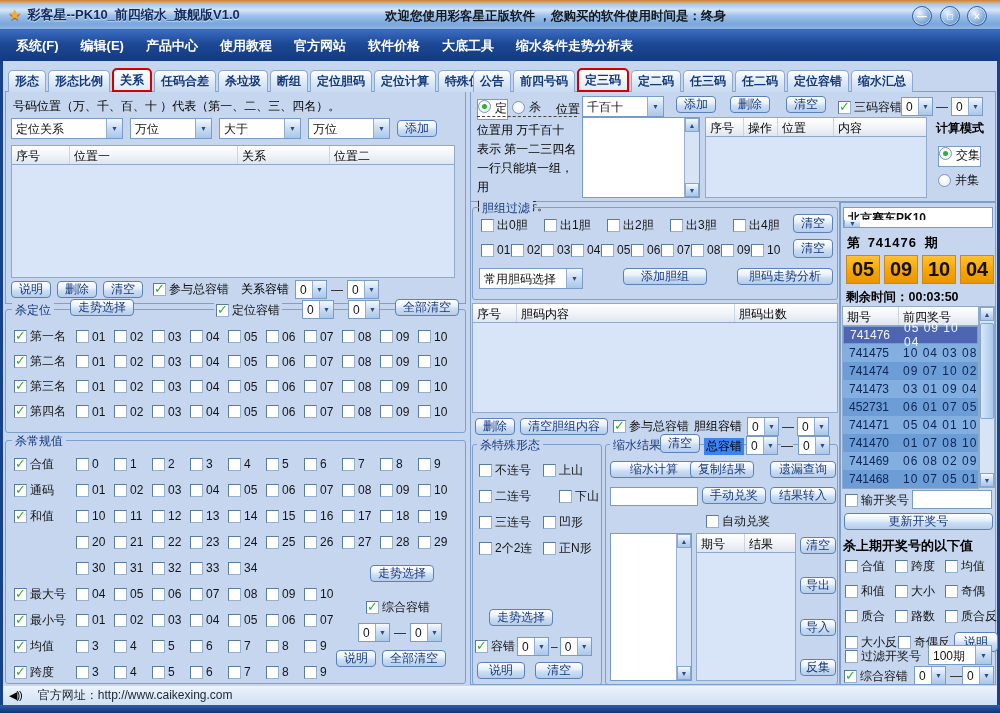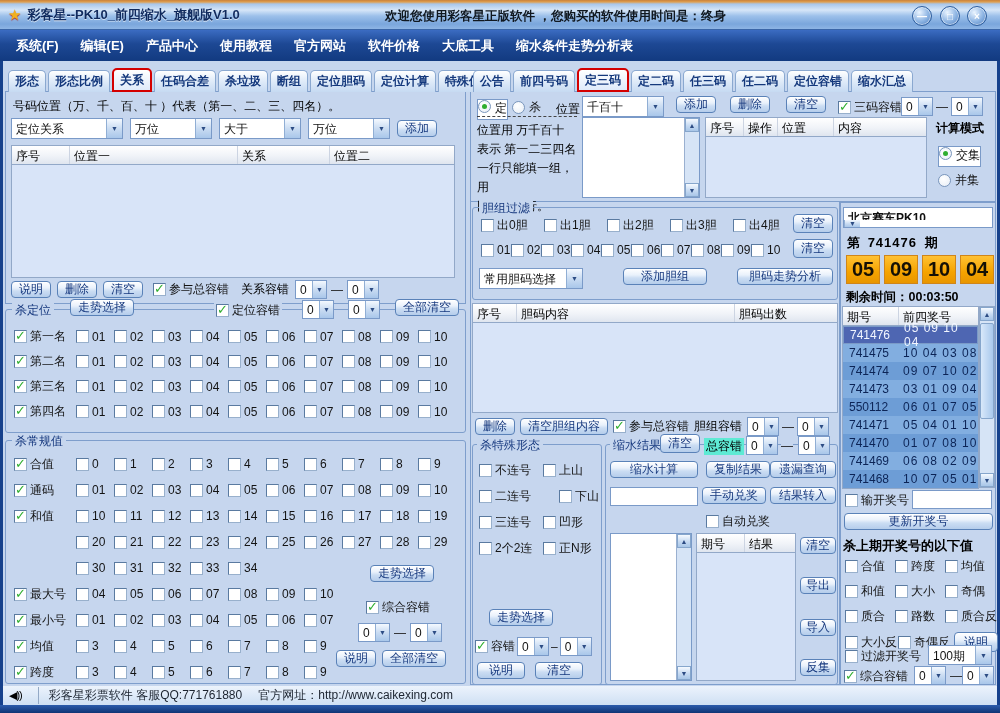--- a/index.html
+++ b/index.html
@@ -1051,33 +1051,33 @@
           <span class="aw">▼</span>
         </span>
     </div>
     <span class="btn abs" style="left:4px;top:217px;width:48px;">说明</span>
     <span class="btn abs" style="left:62px;top:217px;width:48px;">清空</span>
   </div>
 
   <div class="grp" style="left:605px;top:444px;width:233px;height:241px;">
     <span class="leg" style="left:4px;">缩水结果</span>
     <span class="btn abs" style="left:54px;top:-11px;height:19px;">清空</span>
-    <span class="abs blk" style="left:98px;top:-7px;background:#5eead4;padding:0 2px;">总容错</span>
+    <span class="abs blk" style="left:98px;top:-7px;background:#3b82f6;padding:0 2px;">总容错</span>
     <span class="sel s abs" style="left:140px;top:-9px;">
         <span class="v">0</span>
         <span class="aw">▼</span>
       </span>
     <span class="dash abs" style="left:175px;top:-6px;background:#c6d6ee;">—</span>
     <span class="sel s abs" style="left:192px;top:-9px;">
         <span class="v">0</span>
         <span class="aw">▼</span>
       </span>
 
     <span class="btn abs" style="left:4px;top:16px;width:88px;">缩水计算</span>
-    <span class="btn abs" style="left:100px;top:16px;width:64px;">复制结果</span>
+    <span class="btn abs" style="left:84px;top:16px;width:64px;">复制结果</span>
     <span class="btn abs" style="left:164px;top:16px;width:66px;">遗漏查询</span>
     <span class="inp abs" style="left:4px;top:42px;width:88px;"></span>
     <span class="btn abs" style="left:96px;top:42px;width:64px;">手动兑奖</span>
     <span class="btn abs" style="left:164px;top:42px;width:66px;">结果转入</span>
     <span class="cb abs" style="left:100px;top:68px;">
         <span class="box"></span>
         <span class="cl">自动兑奖</span>
       </span>
 
     <div class="ta" style="left:4px;top:88px;width:82px;height:148px;">
@@ -1139,21 +1139,21 @@
         </div>
         <div class="trow">
           <span class="tc">741474</span>
           <span class="tc">09 07 10 02</span>
         </div>
         <div class="trow">
           <span class="tc">741473</span>
           <span class="tc">03 01 09 04</span>
         </div>
         <div class="trow">
-          <span class="tc">550112</span>
+          <span class="tc">452731</span>
           <span class="tc">06 01 07 05</span>
         </div>
         <div class="trow">
           <span class="tc">741471</span>
           <span class="tc">05 04 01 10</span>
         </div>
         <div class="trow">
           <span class="tc">741470</span>
           <span class="tc">01 07 08 10</span>
         </div>
@@ -1253,18 +1253,17 @@
       <span class="aw">▼</span>
     </span>
   <span class="dash abs" style="left:950px;top:669px;">—</span>
   <span class="sel s abs" style="left:962px;top:666px;">
       <span class="v">0</span>
       <span class="aw">▼</span>
     </span>
 
   <div id="statusbar">
     <span id="speaker">◀))</span>
-    <span id="st2">彩客星彩票软件 客服QQ:771761880</span>
     <span id="st3">官方网址：http://www.caikexing.com</span>
   </div>
   <div id="bottomedge"></div>
 
 </div>
 
 </body></html>

